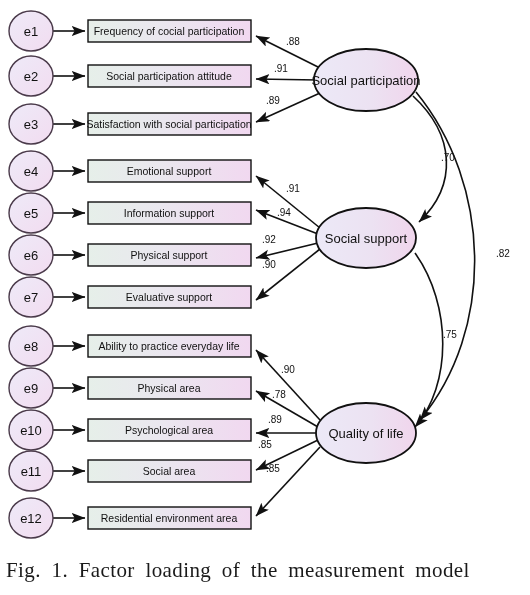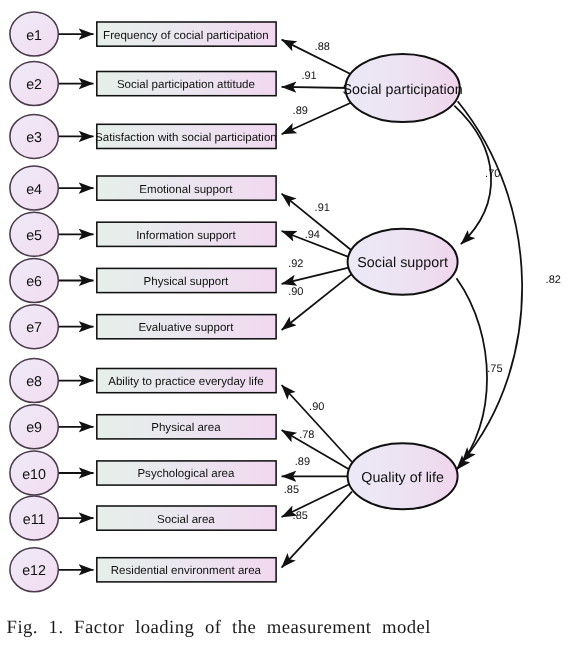--- a/index.html
+++ b/index.html
@@ -7,21 +7,21 @@
     width:530px;height:595px;position:relative;overflow:hidden;
     font-family:"Liberation Sans", sans-serif;
   }
   #diagram{position:absolute;left:0;top:0;width:530px;height:545px;}
   .cap-wrap{
     position:absolute;left:0;top:545px;width:530px;height:50px;
     display:flex;align-items:center;
   }
   .caption{
     font-family:"Liberation Serif", serif;
-    font-size:17px;color:#1a1a1a;
+    font-size:21px;color:#1a1a1a;
     padding-left:6px;
     letter-spacing:0.4px;
     word-spacing:5px;
     white-space:nowrap;
   }
   svg text{font-family:"Liberation Sans", sans-serif;fill:#111111;}
   .obs-label{font-size:10.5px;}
   .err-label{font-size:13px;}
   .lat-label{font-size:13px;}
   .coef-label{font-size:10px;}

